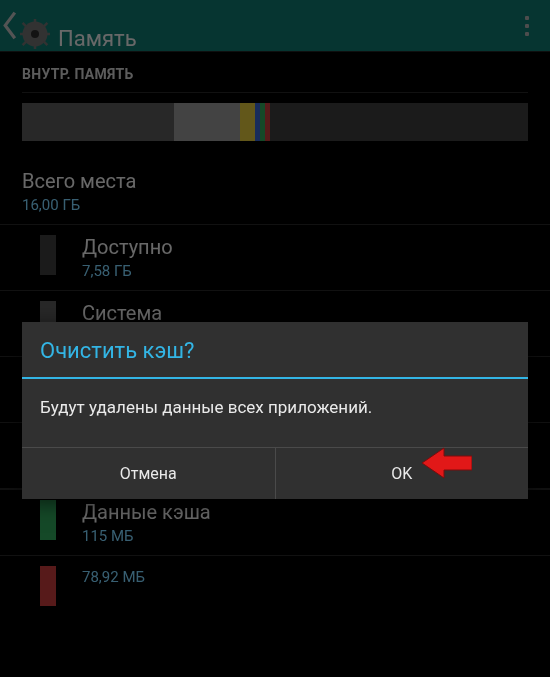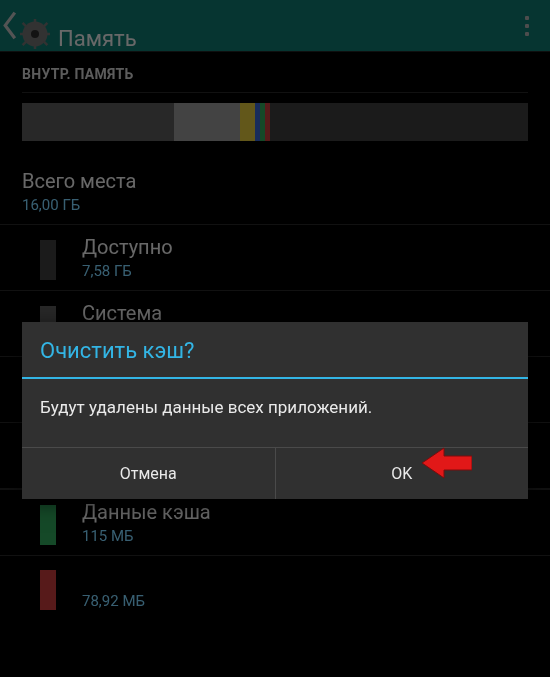--- a/index.html
+++ b/index.html
@@ -75,21 +75,21 @@
     width: 100%;
     background: #3c3c3c;
     position: relative;
     display: flex;
     overflow: hidden;
   }
   .seg { height: 100%; }
   
   .row {
     display: flex;
-    align-items: flex-end;
+    align-items: flex-start;
     padding: 10px 22px;
     min-height: 64px;
   }
   .row.total { padding-left: 22px; }
   .swatch {
     width: 16px;
     height: 40px;
     margin-right: 26px;
     flex-shrink: 0;
     margin-left: 18px;

